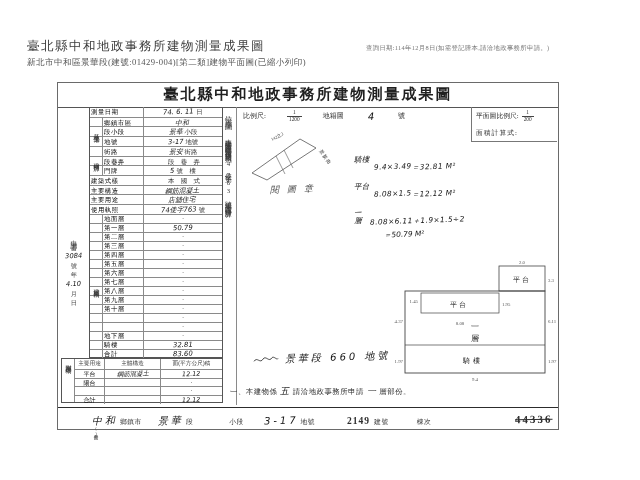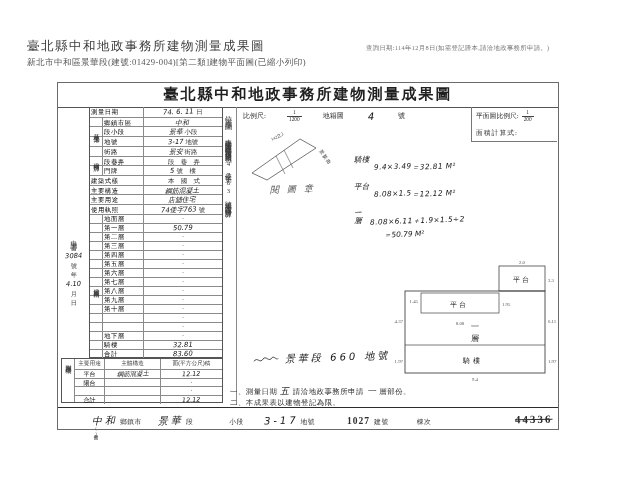--- a/index.html
+++ b/index.html
@@ -367,32 +367,29 @@
   </svg>
 
   <div class="abs plan-note hand">
     <svg class="squig" viewBox="0 0 26 10">
       <path d="M1,6 C4,1 7,9 10,4 C13,0 16,8 19,3 C21,1 24,6 25,4" fill="none" stroke="#222" stroke-width="0.8"></path>
     </svg><span>景華段 660 地號</span>
   </div>
 
   <div class="abs notes printed">
     <div>
-      <span>一、測量日期</span><span class="hand">五</span><span>請洽地政事務所申請</span><span class="hand">一</span><span>層部份。</span>
-    </div>
-    <div>
-      <span>二、本成果表以建物登記為限。</span>
+      <span>一、本建物係</span><span class="hand">五</span><span>請洽地政事務所申請</span><span class="hand">一</span><span>層部份。</span>
     </div>
   </div>
 
   <div class="abs rule"></div>
 
   <div class="abs strip printed" id="strip">
       <span style="margin-right: 14px; white-space: nowrap;"><span class="hand">中和</span><span class="slabel">鄉鎮市</span></span>
       <span style="margin-right: 20px; white-space: nowrap;"><span class="hand">景華</span><span class="slabel">段</span></span>
       <span style="margin-right: 18px; white-space: nowrap;"><span class="hand" style="display: inline-block; width: 12px;"></span><span class="slabel">小段</span></span>
       <span style="margin-right: 16px; white-space: nowrap;"><span class="hand">3-17</span><span class="slabel">地號</span></span>
-      <span style="margin-right: 12px; white-space: nowrap;"><span class="hand" style="display: inline-block; width: 12px;"></span><span class="stampy sstamp">1027</span><span class="slabel">建號</span></span>
+      <span style="margin-right: 12px; white-space: nowrap;"><span class="hand" style="display: inline-block; width: 12px;"></span><span class="stampy sstamp">2149</span><span class="slabel">建號</span></span>
       <span style="margin-right: 0px; white-space: nowrap;"><span class="hand" style="display: inline-block; width: 12px;"></span><span class="slabel">棟次</span></span>
       <span class="stampy corner-stamp">44336</span>
     </div>
 
 </div>
 
 </body></html>

